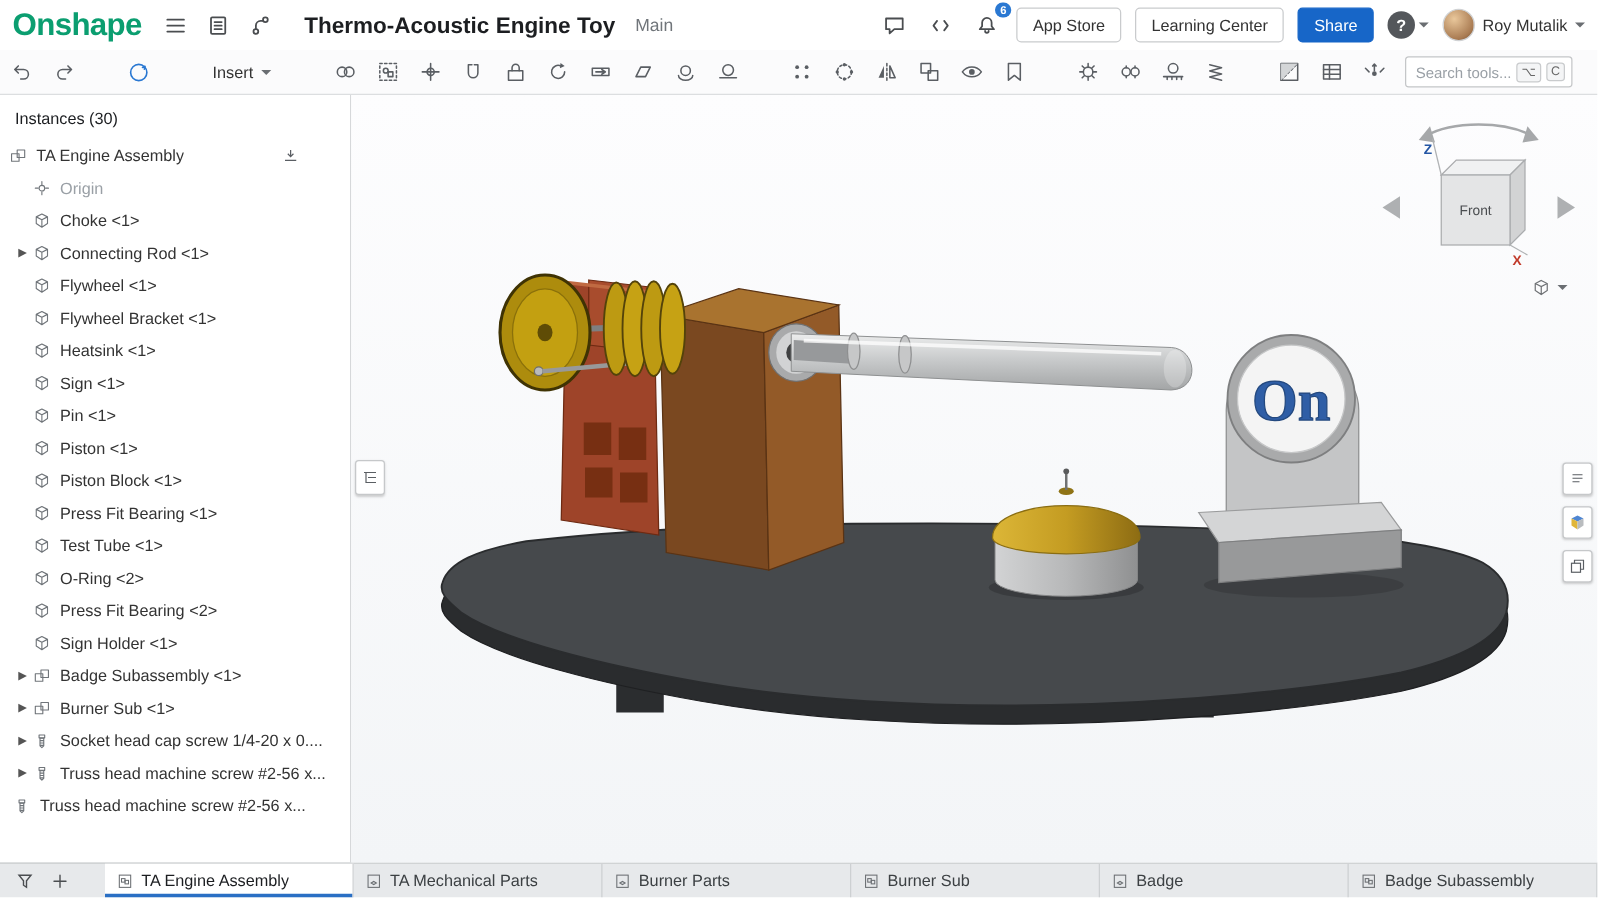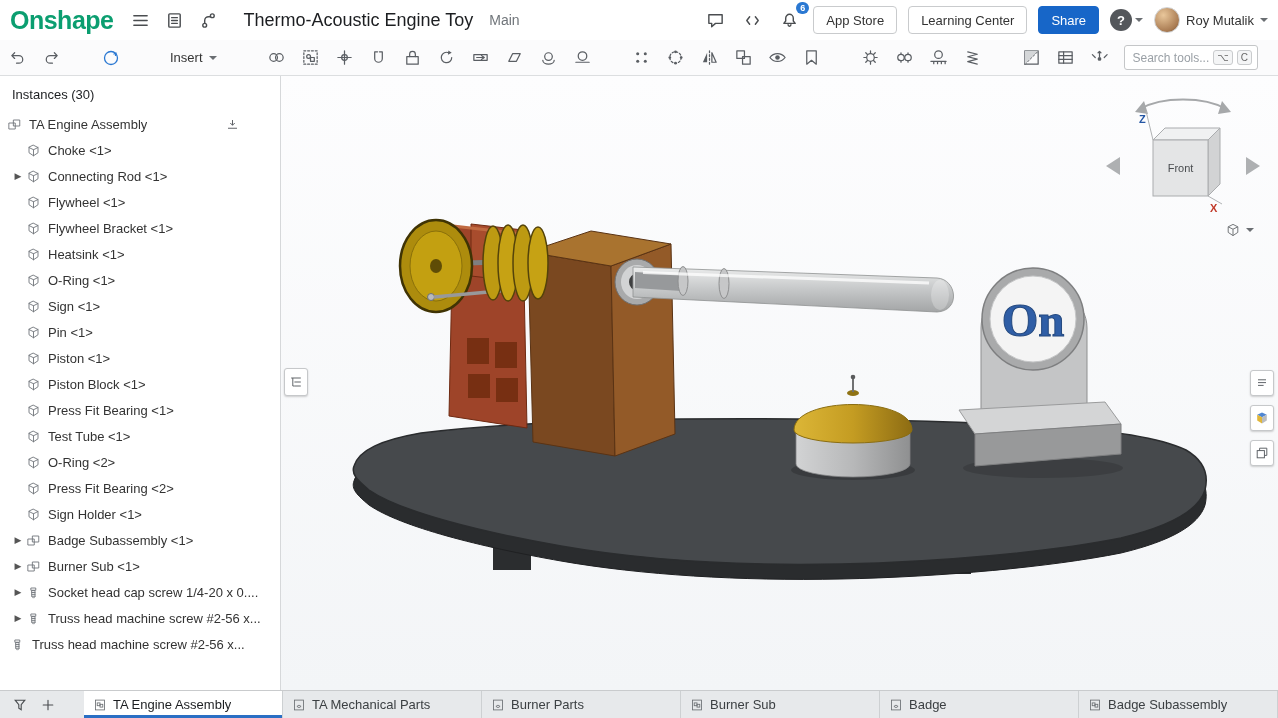--- a/index.html
+++ b/index.html
@@ -5,21 +5,21 @@
   *{box-sizing:border-box;margin:0;padding:0}
   html,body{width:1278px;height:718px;overflow:hidden}
   body{font-family:"Liberation Sans",sans-serif;background:#fff;color:#222}
   .app{display:flex;flex-direction:column;width:1278px;height:718px}
 
   
   header{height:40px;display:flex;align-items:center;padding:0 10px;gap:8px;background:#fff}
   .logo{font-size:25px;font-weight:700;color:#0b9e70;letter-spacing:-.5px;margin-right:6px}
   .hicon{width:26px;height:26px;display:flex;align-items:center;justify-content:center}
   .hicon svg,.glyph{width:19px;height:19px;stroke:#4a4d50;fill:none;stroke-width:1.5;stroke-linecap:round;stroke-linejoin:round}
-  .doc-title{font-size:18px;font-weight:400;color:#1c1e21;margin-left:14px;white-space:nowrap}
+  .doc-title{font-size:18px;font-weight:700;color:#1c1e21;margin-left:14px;white-space:nowrap}
   .branch{font-size:14px;color:#70757a;margin-left:8px}
   .hright{margin-left:auto;display:flex;align-items:center;gap:11px}
   .bellwrap{position:relative}
   .nbadge{position:absolute;top:-5px;right:-7px;background:#2a78d2;color:#fff;border-radius:8px;font-size:9px;line-height:12px;padding:0 4px;font-weight:700}
   .btn{height:28px;padding:0 12px;border:1px solid #c9cbcd;border-radius:4px;background:#fff;font-size:13px;color:#333;display:flex;align-items:center;white-space:nowrap}
   .btn.share{background:#1766c8;border-color:#1766c8;color:#fff}
   .help{width:22px;height:22px;border-radius:50%;background:#54575b;color:#fff;font-size:13px;font-weight:700;display:flex;align-items:center;justify-content:center}
   .caret{width:0;height:0;border-left:4px solid transparent;border-right:4px solid transparent;border-top:4px solid #6a6e72}
   .avatar{width:26px;height:26px;border-radius:50%;background:radial-gradient(circle at 35% 30%,#e9c79b,#a97b52 70%,#6d4a2c);border:1px solid #d0d2d4}
   .uname{font-size:13px;color:#333}
@@ -459,20 +459,27 @@
 
       <div class="trow root">
         <svg class="ticon">
             <use href="#i-asm"></use>
           </svg>
         <span class="tlabel">TA Engine Assembly</span>
         <svg class="right-ic">
             <use href="#i-sync"></use>
           </svg>
       </div>
+      <div class="trow child origin-row">
+        <span class="chev"></span>
+        <svg class="ticon">
+            <use href="#i-origin"></use>
+          </svg>
+        <span class="tlabel">Origin</span>
+      </div>
       <div class="trow child">
         <span class="chev"></span>
         <svg class="ticon">
             <use href="#i-part"></use>
           </svg>
         <span class="tlabel">Choke &lt;1&gt;</span>
       </div>
       <div class="trow child">
         <span class="chev">▶</span>
         <svg class="ticon">
@@ -493,27 +500,20 @@
             <use href="#i-part"></use>
           </svg>
         <span class="tlabel">Flywheel Bracket &lt;1&gt;</span>
       </div>
       <div class="trow child">
         <span class="chev"></span>
         <svg class="ticon">
             <use href="#i-part"></use>
           </svg>
         <span class="tlabel">Heatsink &lt;1&gt;</span>
-      </div>
-      <div class="trow child">
-        <span class="chev"></span>
-        <svg class="ticon">
-            <use href="#i-part"></use>
-          </svg>
-        <span class="tlabel">O-Ring &lt;1&gt;</span>
       </div>
       <div class="trow child">
         <span class="chev"></span>
         <svg class="ticon">
             <use href="#i-part"></use>
           </svg>
         <span class="tlabel">Sign &lt;1&gt;</span>
       </div>
       <div class="trow child">
         <span class="chev"></span>

